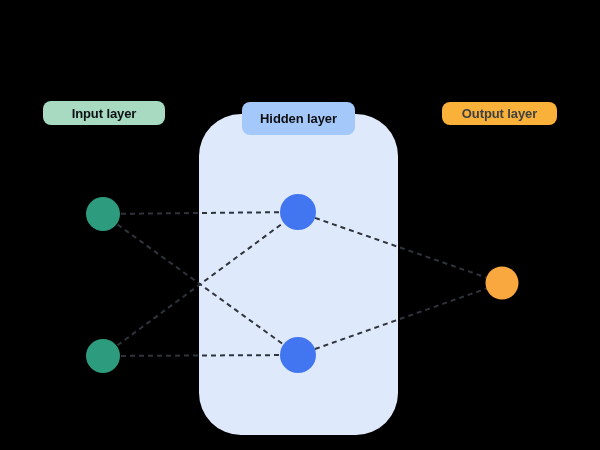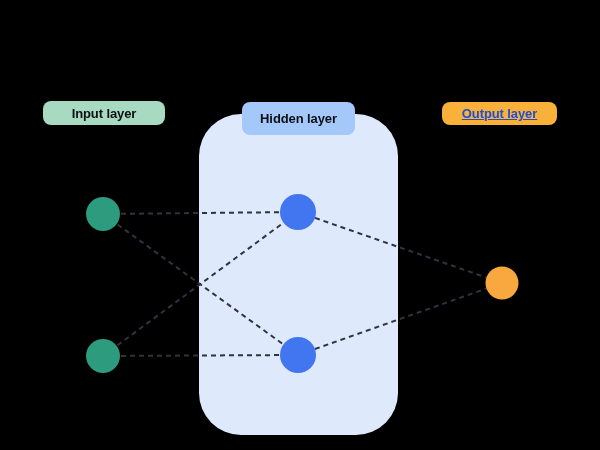--- a/index.html
+++ b/index.html
@@ -51,16 +51,16 @@
       <circle cx="298" cy="355" r="18" fill="#4276F0"></circle>
       <circle cx="502" cy="283" r="16.5" fill="#F9A83F"></circle>
     </svg>
 
   <div class="pill pill-input" style="background: rgb(167, 218, 192); color: rgb(12, 15, 19);">
     <span>Input layer</span>
   </div>
   <div class="pill pill-hidden" style="background: rgb(165, 200, 250); color: rgb(12, 15, 19);">
     <span>Hidden layer</span>
   </div>
-  <div class="pill pill-output" style="background: rgb(249, 177, 58); color: #1d4ed8; text-decoration: underline;">
+  <div class="pill pill-output" style="background: rgb(249, 177, 58); color: #404040;">
     <span>Output layer</span>
   </div>
 </div>
 
 </body></html>

